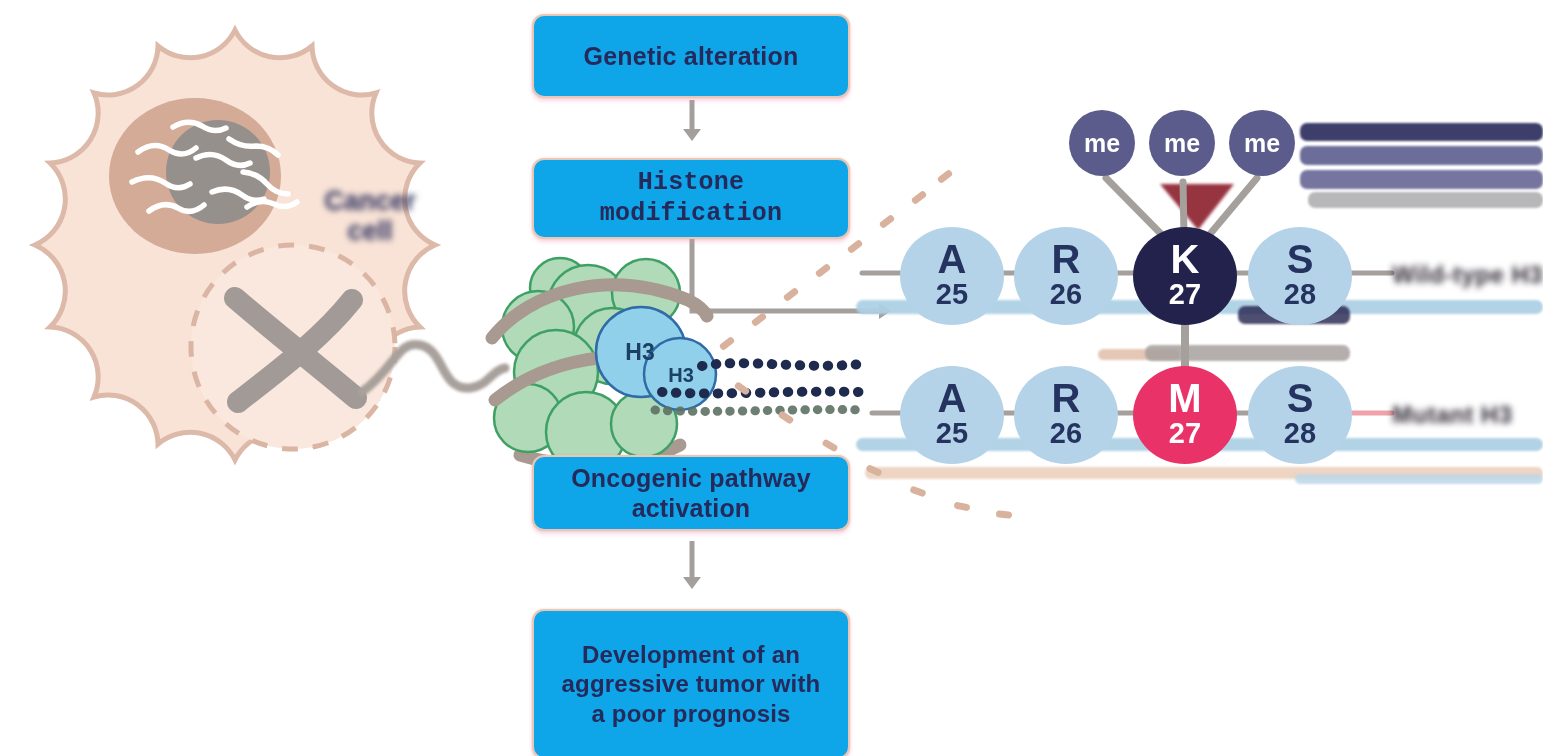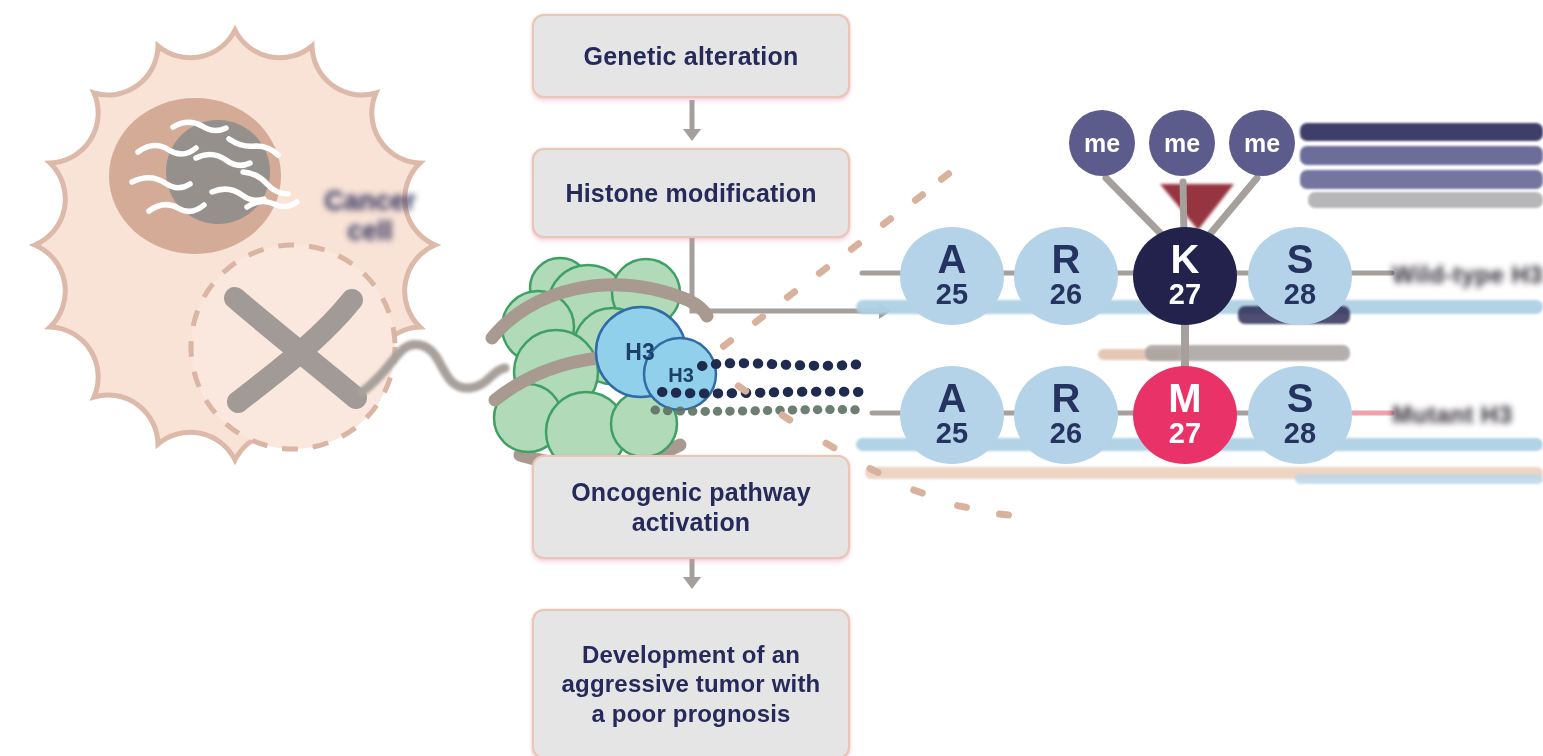--- a/index.html
+++ b/index.html
@@ -1,21 +1,21 @@
 <!DOCTYPE html>
 <html><head>
 <meta charset="utf-8">
 <style>
   html,body{margin:0;padding:0;background:#fff;}
   #canvas{position:relative;width:1543px;height:756px;background:#ffffff;overflow:hidden;
           font-family:"Liberation Sans",sans-serif;}
   svg.layer{position:absolute;left:0;top:0;}
 
   
-  .box{position:absolute;left:532px;width:318px;background:#e5e5e5;
+  .box{position:absolute;left:532px;width:318px;background:#0ea5e9;
        border:2px solid #e8c7b5;border-radius:12px;
        box-shadow:0 3px 4px rgba(232,140,180,.35), 0 0 2px rgba(230,170,150,.5);
        display:flex;align-items:center;justify-content:center;text-align:center;
        color:#252a5b;font-weight:700;font-size:25px;line-height:1.22;padding:4px 20px;
        box-sizing:border-box;letter-spacing:.2px;}
 
   
   .residue{position:absolute;width:104px;height:98px;border-radius:50%;
            background:#b5d3e8;display:flex;flex-direction:column;align-items:center;
            justify-content:center;color:#24335f;font-weight:700;}
@@ -160,24 +160,24 @@
   <div class="dash" style="left:778px;top:414px;transform:rotate(33deg)"></div>
   <div class="dash" style="left:822px;top:442px;transform:rotate(30deg)"></div>
   <div class="dash" style="left:866px;top:467px;transform:rotate(26deg)"></div>
   <div class="dash" style="left:910px;top:488px;transform:rotate(20deg)"></div>
   <div class="dash" style="left:954px;top:503px;transform:rotate(12deg)"></div>
   <div class="dash" style="left:996px;top:511px;transform:rotate(6deg)"></div>
 
   <div class="box" style="top:14px;height:84px;">
     <span>Genetic alteration</span>
   </div>
-  <div class="box" style="top:148px;height:90px;">
+  <div class="box" style="top:158px;height:81px;font-family:Liberation Mono, monospace;">
     <span>Histone modification</span>
   </div>
-  <div class="box" style="top:455px;height:104px;">
+  <div class="box" style="top:455px;height:76px;">
     <span>Oncogenic pathway activation</span>
   </div>
   <div class="box" style="top:591px;height:150px;font-size:24px;margin-top:18px;">
     <span>Development of an aggressive tumor with a poor prognosis</span>
   </div>
 
   <div class="me" style="left:1069px;">me</div>
   <div class="me" style="left:1149px;">me</div>
   <div class="me" style="left:1229px;">me</div>
 

